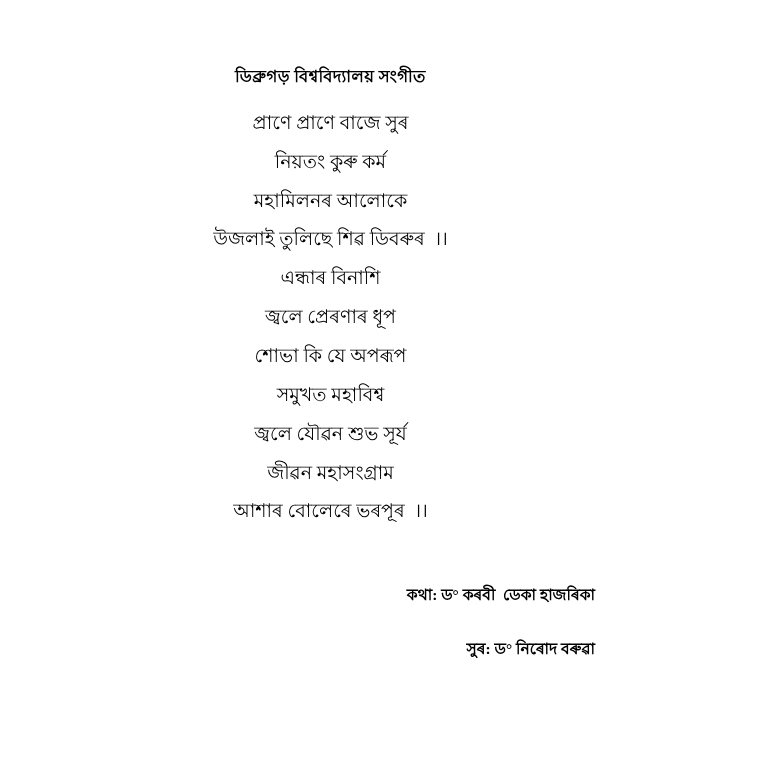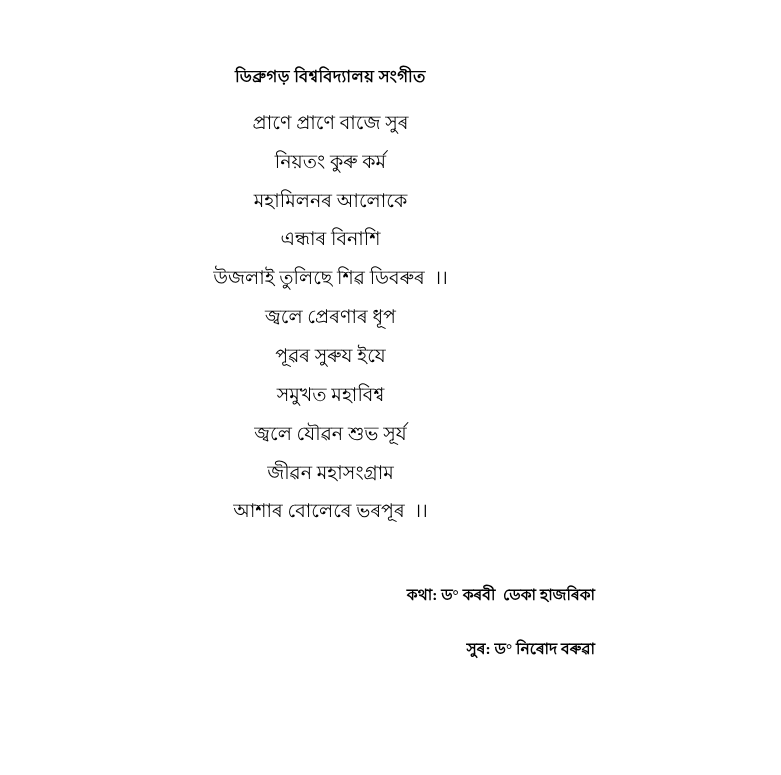--- a/index.html
+++ b/index.html
@@ -59,24 +59,24 @@
 <body>
 
 <div class="page">
 
   <h1 class="doc-title">ডিব্ৰুগড়  বিশ্ববিদ্যালয়  সংগীত</h1>
 
   <div class="lyrics">
     <div class="lyric-line">প্ৰাণে প্ৰাণে বাজে সুৰ</div>
     <div class="lyric-line">নিয়তং কুৰু কৰ্ম</div>
     <div class="lyric-line">মহামিলনৰ আলোকে</div>
+    <div class="lyric-line">উজলাই তুলিছে শিৱ ডিব‍ৰুৰ  ।।</div>
     <div class="lyric-line">এন্ধাৰ বিনাশি</div>
-    <div class="lyric-line">উজলাই তুলিছে শিৱ ডিব‍ৰুৰ  ।।</div>
     <div class="lyric-line">জ্বলে প্ৰেৰণাৰ ধূপ</div>
-    <div class="lyric-line">পূৱৰ সুৰুয ইযে</div>
+    <div class="lyric-line">শোভা কি যে অপৰূপ</div>
     <div class="lyric-line">সমুখত মহাবিশ্ব</div>
     <div class="lyric-line">জ্বলে যৌৱন শুভ সূৰ্য</div>
     <div class="lyric-line">জীৱন মহাসংগ্ৰাম</div>
     <div class="lyric-line">আশাৰ বোলেৰে ভৰপূৰ  ।।</div>
   </div>
 
   <div class="credits">
     <div class="credit-line">কথা: ড° কৰবী  ডেকা হাজৰিকা</div>
     <div class="credit-line">সুৰ: ড° নিৰোদ বৰুৱা</div>
   </div>

